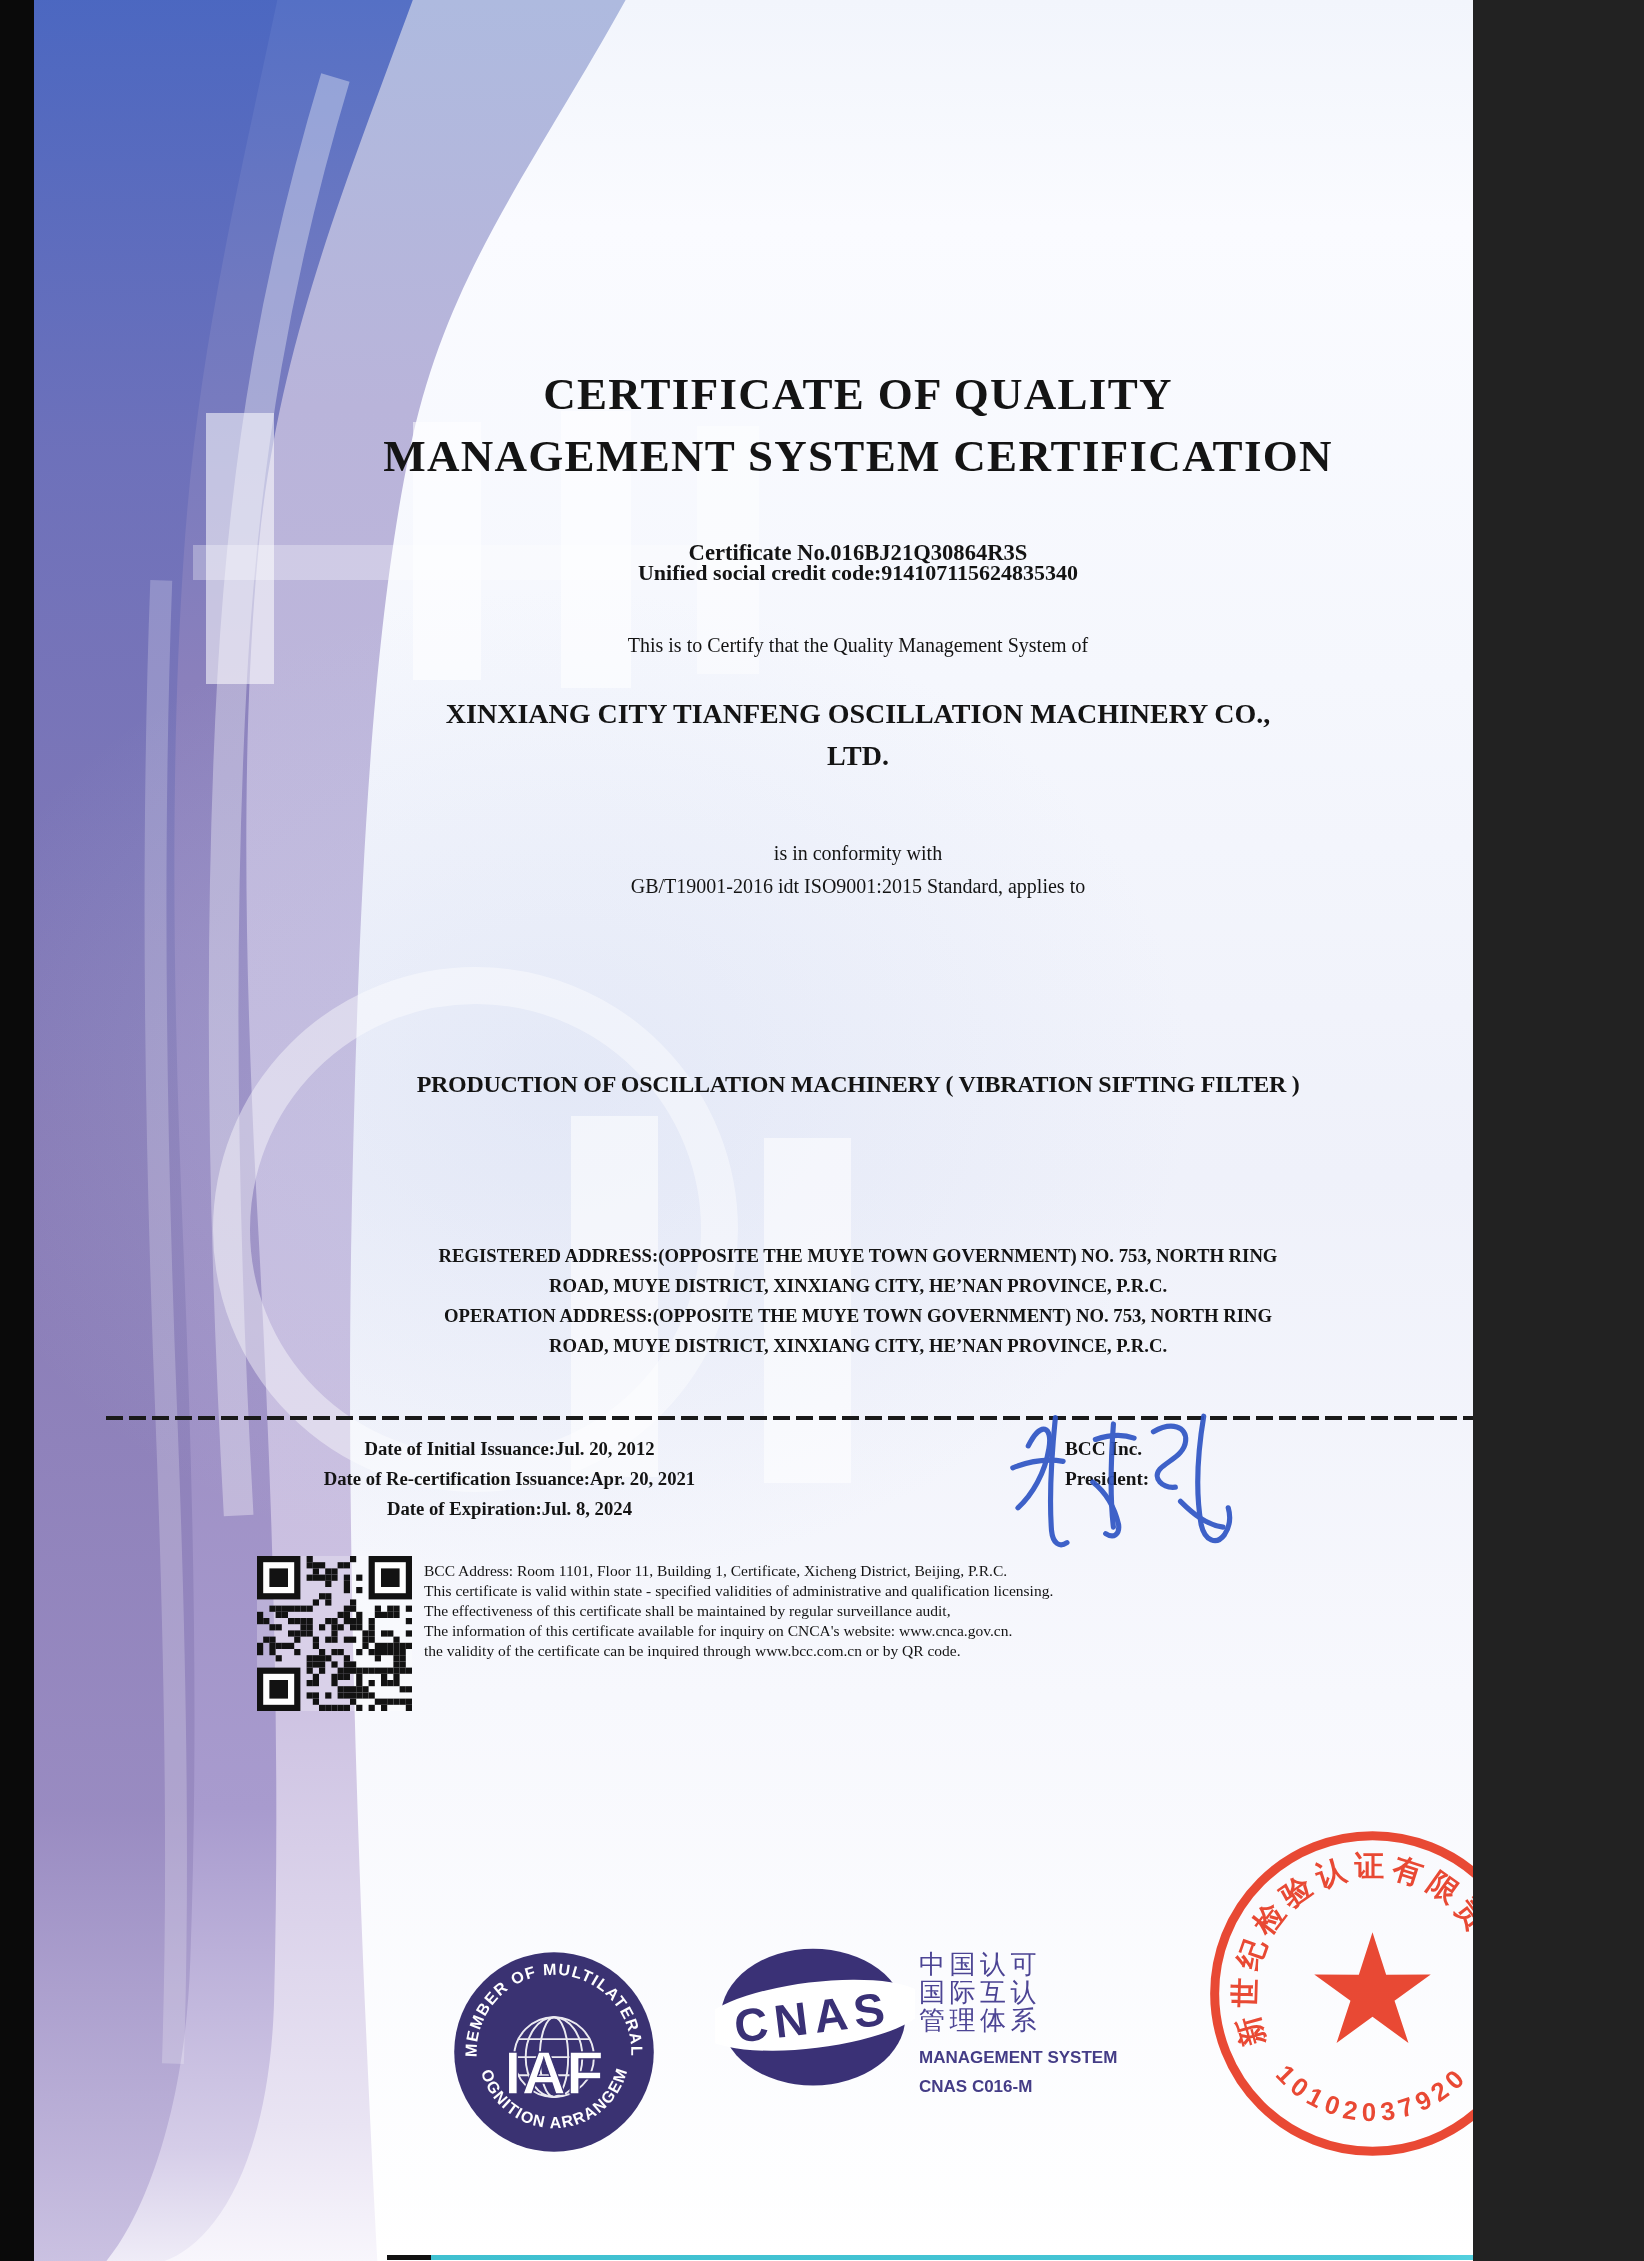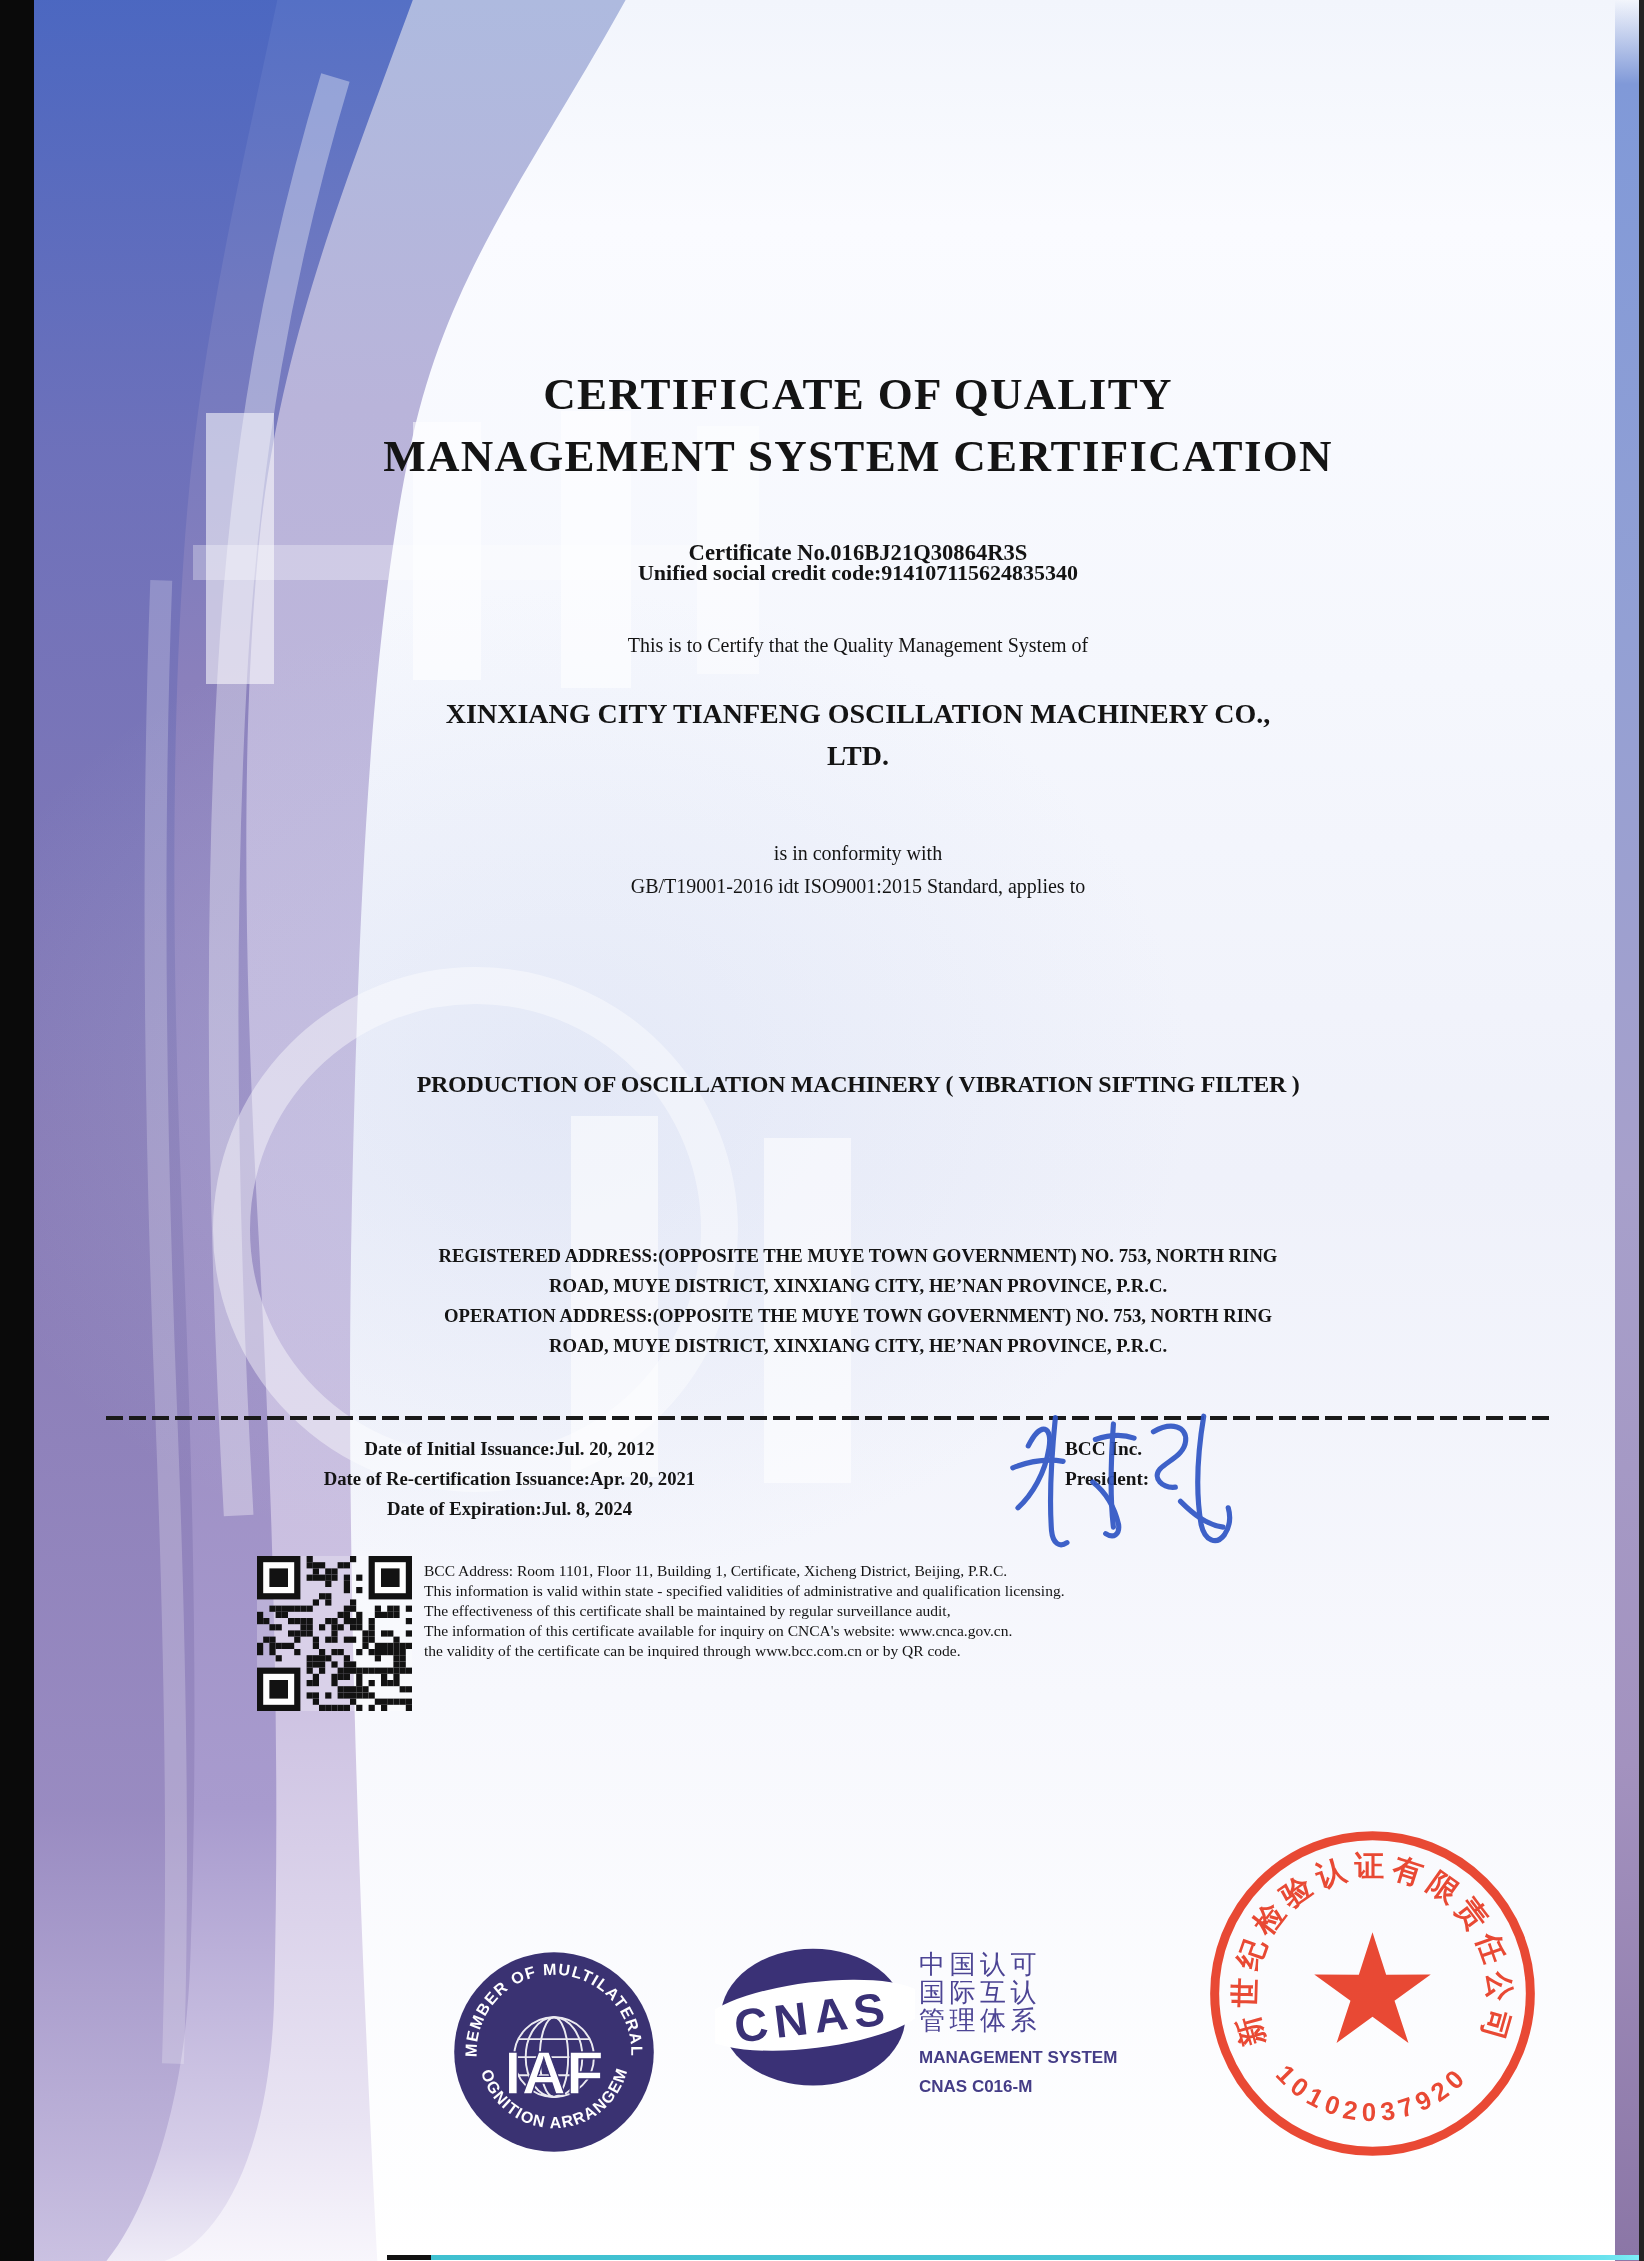--- a/index.html
+++ b/index.html
@@ -1,17 +1,17 @@
 <!DOCTYPE html>
 <html style="font-size:10.3px"><head>
 <meta charset="utf-8">
 <style>
   html,body{margin:0;padding:0;background:#222;}
   .page{
-    position:relative; width:1639px; height:2261px; overflow:hidden;
+    position:relative; width:1473px; height:2261px; overflow:hidden;
     background:linear-gradient(180deg,#f2f5fc 0%,#fafbff 10%,#f5f7fd 30%,#eff1fa 52%,#f7f8fd 75%,#ffffff 100%);
     font-family:"Liberation Serif","DejaVu Serif",serif; color:#141414;
   }
   
   .edge-left{position:absolute;left:0;top:0;width:34px;height:2261px;background:#0a0a0a;}
   .edge-right-black{position:absolute;left:1639px;top:0;width:5.2px;height:2261px;background:#0d0d0d;}
   .edge-right-strip{position:absolute;left:1615px;top:0;width:24.5px;height:2261px;
     background:linear-gradient(180deg,rgba(255,255,255,0) 0px,#8099d8 84px,#93a0d4 28%,#a7a0cb 52%,#a392bf 78%,#8b76a6 100%);}
   .bottom-line-black{position:absolute;left:387px;top:2255px;width:44px;height:5.2px;background:#121212;}
   .bottom-line-teal{position:absolute;left:431px;top:2255px;width:1209px;height:5.2px;
@@ -354,21 +354,21 @@
           <rect x="192" y="19.2" width="28.799999999999997" height="28.799999999999997" fill="#121212"></rect>
           <rect x="0" y="172.79999999999998" width="67.2" height="67.2" fill="#121212"></rect>
           <rect x="9.6" y="182.4" width="48" height="48" fill="#ffffff"></rect>
           <rect x="19.2" y="192" width="28.799999999999997" height="28.799999999999997" fill="#121212"></rect>
         </g>
     </svg>
   </div>
 
   <div class="fineprint">
     <div>BCC Address: Room 1101, Floor 11, Building 1, Certificate, Xicheng District, Beijing, P.R.C.</div>
-    <div>This information is valid within state - specified validities of administrative and qualification licensing.</div>
+    <div>This certificate is valid within state - specified validities of administrative and qualification licensing.</div>
     <div>The effectiveness of this certificate shall be maintained by regular surveillance audit,</div>
     <div>The information of this certificate available for inquiry on CNCA's website: www.cnca.gov.cn.</div>
     <div>the validity of the certificate can be inquired through www.bcc.com.cn or by QR code.</div>
   </div>
 
 
   <svg class="iaf-badge" width="206" height="206" viewBox="0 0 320 320">
     <defs>
       <path id="iafTop" d="M 40,160 A 120,120 0 1 1 280,160"></path>
       <path id="iafBottom" d="M 48,195 A 117,117 0 0 0 272,195"></path>

